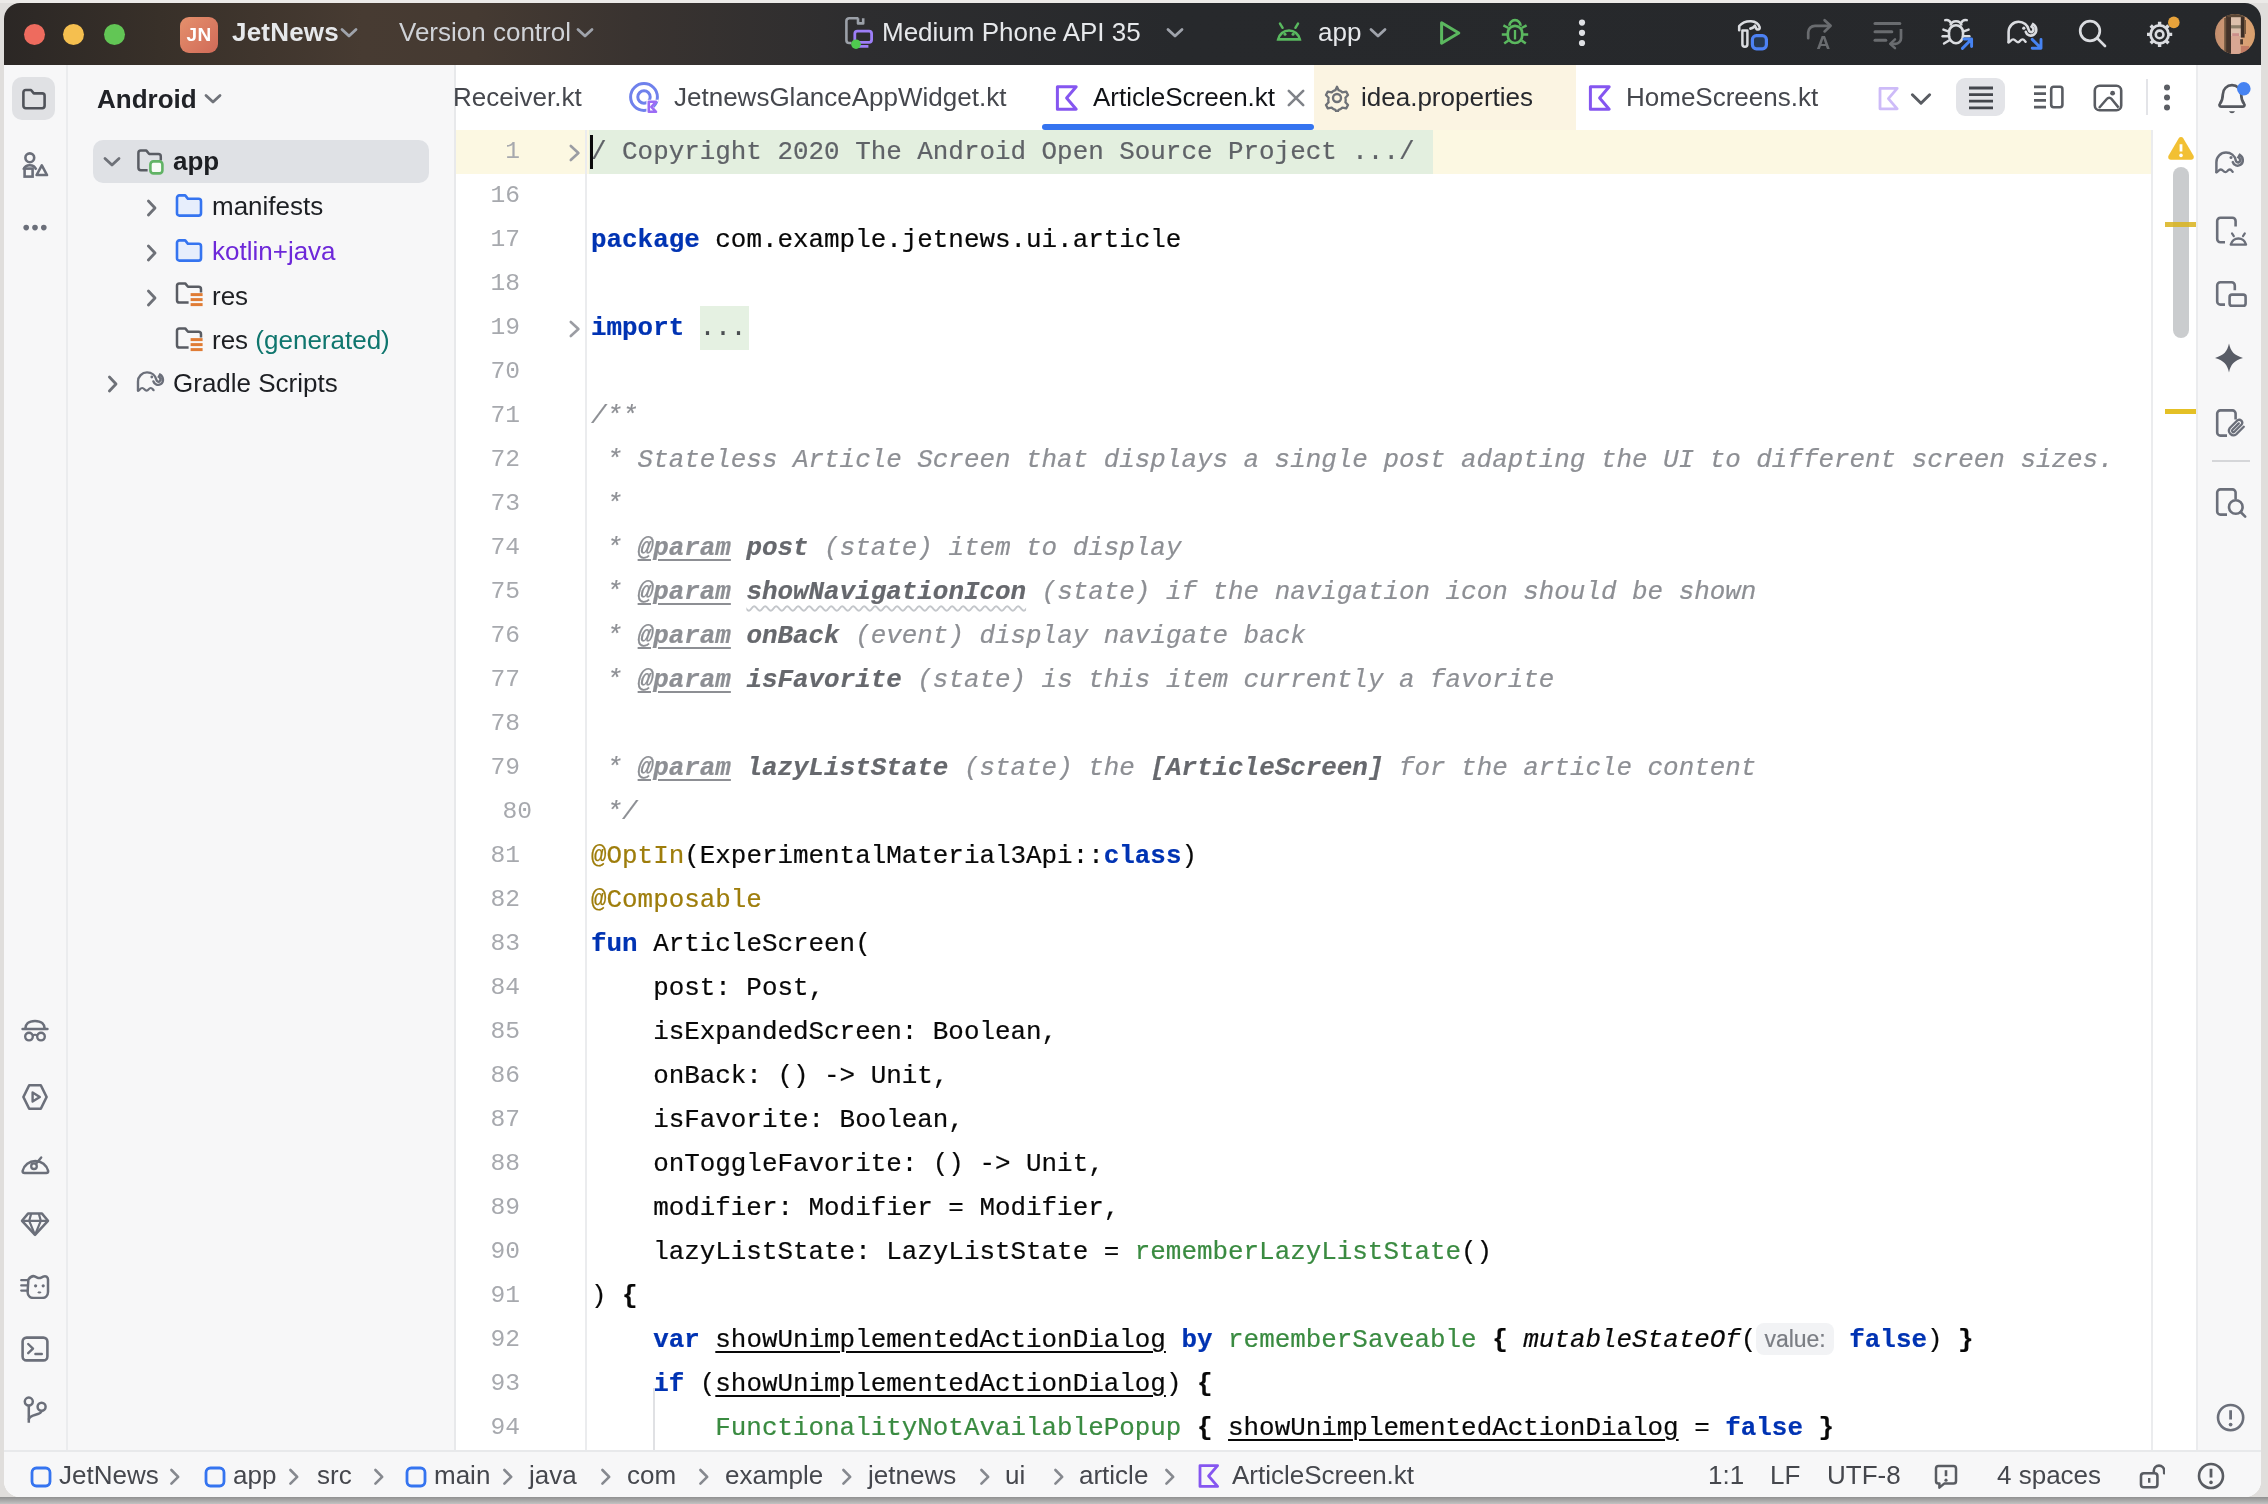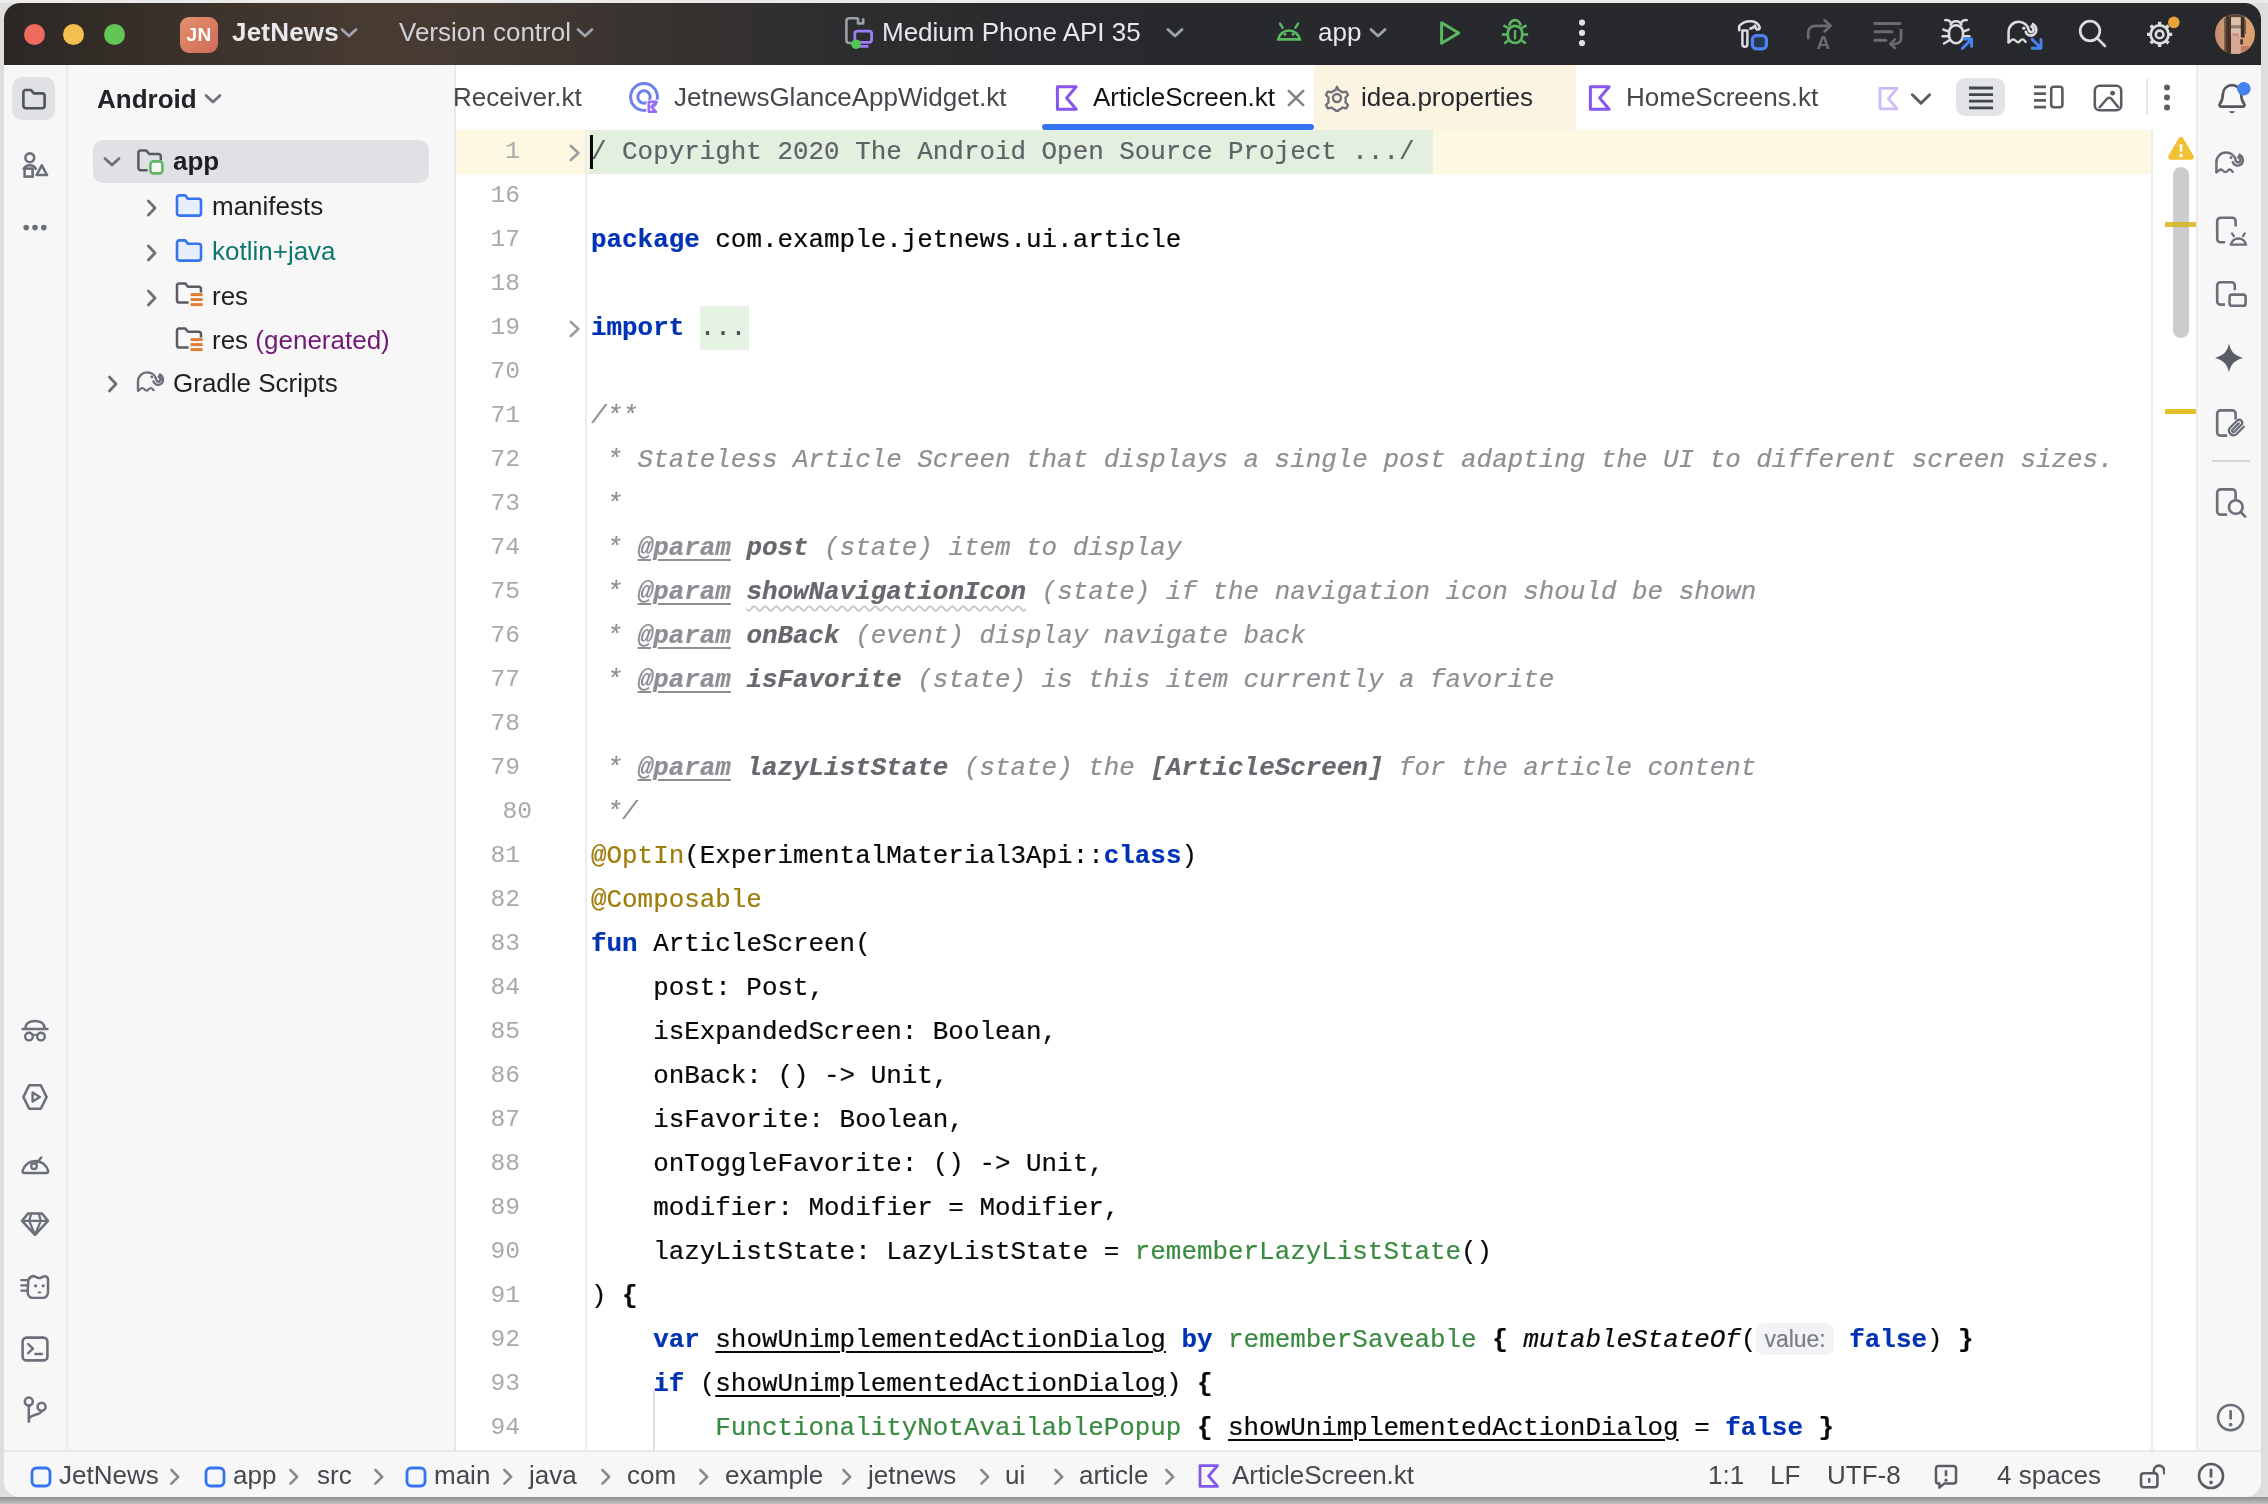--- a/index.html
+++ b/index.html
@@ -248,38 +248,38 @@
 <svg class="abs" style="left:107px;top:127.4px;" width="28" height="26" viewBox="0 0 14 13">
             <path d="M1 2.9 c0-.7.5-1.2 1.2-1.2 h2.9 l1.4 1.7 h5.3 c.7 0 1.2.5 1.2 1.2 v6 c0 .7-.5 1.2-1.2 1.2 h-9.6 c-.7 0-1.2-.5-1.2-1.2 z" fill="#e7eefc" stroke="#3574f0" stroke-width="1.3" stroke-linejoin="round"></path>
           </svg>
 <div class="abs" style="left:144px;top:119.4px;height:44px;line-height:44px;font-size:26px;color:#1d1f23;">manifests</div>
 <svg class="abs" style="left:78px;top:179.4px;" width="12" height="18" viewBox="0 0 6 9">
             <path d="M1.2 1 L4.5 4.5 L1.2 8" stroke="#6e7178" stroke-width="1.4" fill="none" stroke-linecap="round" stroke-linejoin="round"></path>
           </svg>
 <svg class="abs" style="left:107px;top:172.4px;" width="28" height="26" viewBox="0 0 14 13">
             <path d="M1 2.9 c0-.7.5-1.2 1.2-1.2 h2.9 l1.4 1.7 h5.3 c.7 0 1.2.5 1.2 1.2 v6 c0 .7-.5 1.2-1.2 1.2 h-9.6 c-.7 0-1.2-.5-1.2-1.2 z" fill="#e7eefc" stroke="#3574f0" stroke-width="1.3" stroke-linejoin="round"></path>
           </svg>
-<div class="abs" style="left:144px;top:164.4px;height:44px;line-height:44px;font-size:26px;color:#0f766e;">kotlin+java</div>
+<div class="abs" style="left:144px;top:164.4px;height:44px;line-height:44px;font-size:26px;color:#6d28d9;">kotlin+java</div>
 <svg class="abs" style="left:78px;top:224.2px;" width="12" height="18" viewBox="0 0 6 9">
             <path d="M1.2 1 L4.5 4.5 L1.2 8" stroke="#6e7178" stroke-width="1.4" fill="none" stroke-linecap="round" stroke-linejoin="round"></path>
           </svg>
 <svg class="abs" style="left:107px;top:215px;" width="30" height="28" viewBox="0 0 15 14">
     <path d="M1 2.9 c0-.7.5-1.2 1.2-1.2 h2.9 l1.4 1.7 h5.3 c.7 0 1.2.5 1.2 1.2 v1.6 M6.8 11.3 h-4.6 c-.7 0-1.2-.5-1.2-1.2 v-7.2" fill="none" stroke="#595c63" stroke-width="1.25" stroke-linejoin="round"></path>
     <line x1="7.8" y1="7.3" x2="13.8" y2="7.3" stroke="#e07c35" stroke-width="1.5"></line>
     <line x1="7.8" y1="9.8" x2="13.8" y2="9.8" stroke="#e07c35" stroke-width="1.5"></line>
     <line x1="7.8" y1="12.3" x2="13.8" y2="12.3" stroke="#e07c35" stroke-width="1.5"></line>
           </svg>
 <div class="abs" style="left:144px;top:209px;height:44px;line-height:44px;font-size:26px;color:#1d1f23;">res</div>
 <svg class="abs" style="left:107px;top:259.6px;" width="30" height="28" viewBox="0 0 15 14">
     <path d="M1 2.9 c0-.7.5-1.2 1.2-1.2 h2.9 l1.4 1.7 h5.3 c.7 0 1.2.5 1.2 1.2 v1.6 M6.8 11.3 h-4.6 c-.7 0-1.2-.5-1.2-1.2 v-7.2" fill="none" stroke="#595c63" stroke-width="1.25" stroke-linejoin="round"></path>
     <line x1="7.8" y1="7.3" x2="13.8" y2="7.3" stroke="#e07c35" stroke-width="1.5"></line>
     <line x1="7.8" y1="9.8" x2="13.8" y2="9.8" stroke="#e07c35" stroke-width="1.5"></line>
     <line x1="7.8" y1="12.3" x2="13.8" y2="12.3" stroke="#e07c35" stroke-width="1.5"></line>
           </svg>
-<div class="abs" style="left:144px;top:253.4px;height:44px;line-height:44px;font-size:26px;color:#1d1f23;">res <span style="color:#701a75;text-align:right;">(generated)</span></div>
+<div class="abs" style="left:144px;top:253.4px;height:44px;line-height:44px;font-size:26px;color:#1d1f23;">res <span style="color:#0f766e;text-align:right;">(generated)</span></div>
 <svg class="abs" style="left:39px;top:310.4px;" width="12" height="18" viewBox="0 0 6 9">
             <path d="M1.2 1 L4.5 4.5 L1.2 8" stroke="#6e7178" stroke-width="1.4" fill="none" stroke-linecap="round" stroke-linejoin="round"></path>
           </svg>
 <svg class="abs" style="left:67px;top:302.4px;" width="32" height="28" viewBox="0 0 16 14">
   <path d="M1.5 11.8 v-4.6 a4.5 4.5 0 0 1 4.5 -4.5 c2.3 0 4.2 1.5 4.7 3.7 c0.2 0.8 0.9 1.2 1.5 0.8 c0.8 -0.5 0.7 -1.7 -0.3 -2.3 l0.6 -1.1 c1.8 1.1 2 3.6 0.4 4.7 c-1.4 0.9 -3.2 0.3 -3.7 -1.3" fill="none" stroke="#6b6f7a" stroke-width="1.2" stroke-linecap="round"></path>
   <path d="M1.5 11.8 c0.8 0 1 -1.3 2.1 -1.3 c1.1 0 1.1 1.3 2.2 1.3 c1.1 0 0.9 -1.3 2.1 -1.3 c0.8 0 0.9 0.7 1.4 1.1" fill="none" stroke="#6b6f7a" stroke-width="1.1" stroke-linecap="round"></path>
   <circle cx="8.4" cy="5" r="0.7" fill="#6b6f7a"></circle>
           </svg>
 <div class="abs" style="left:105px;top:296.4px;height:44px;line-height:44px;font-size:26px;color:#1d1f23;">Gradle Scripts</div>
 </div>

